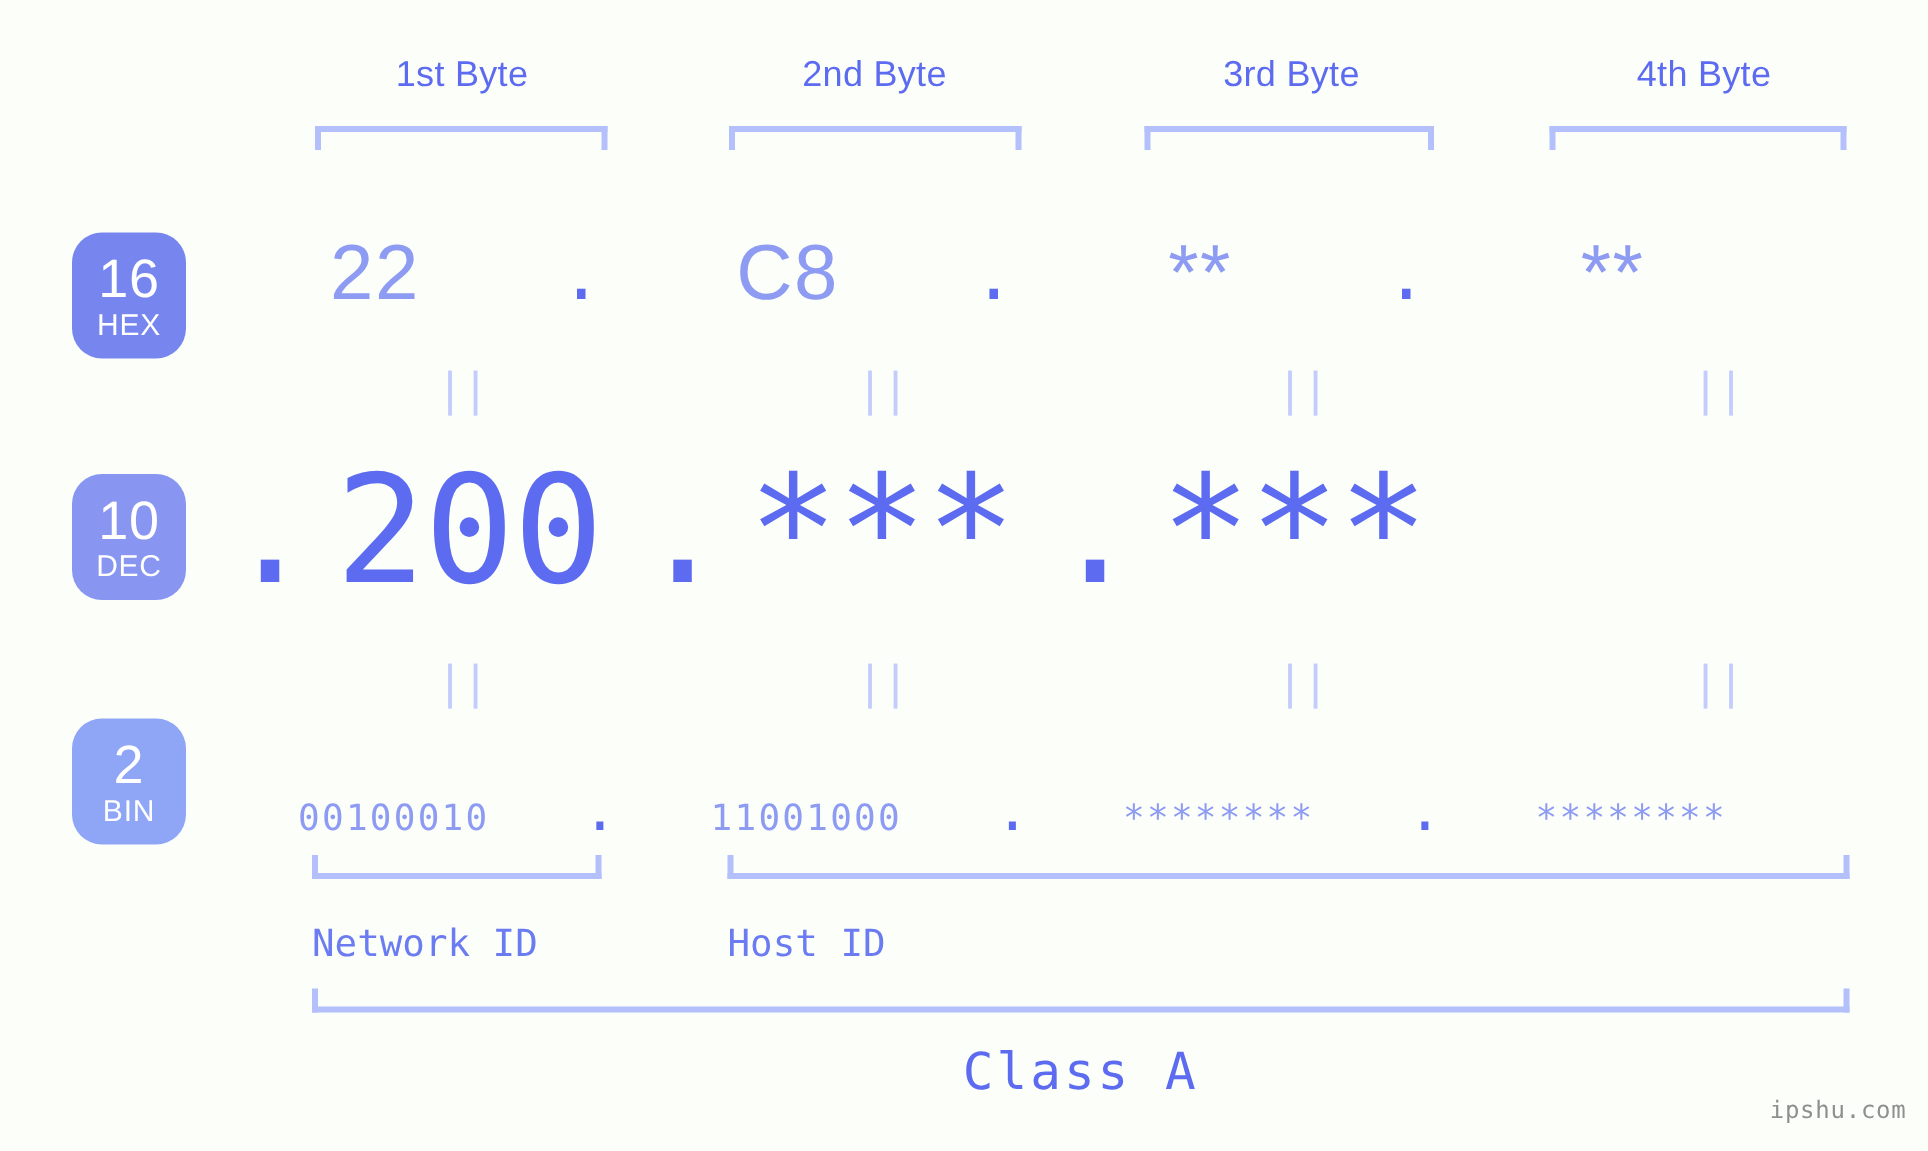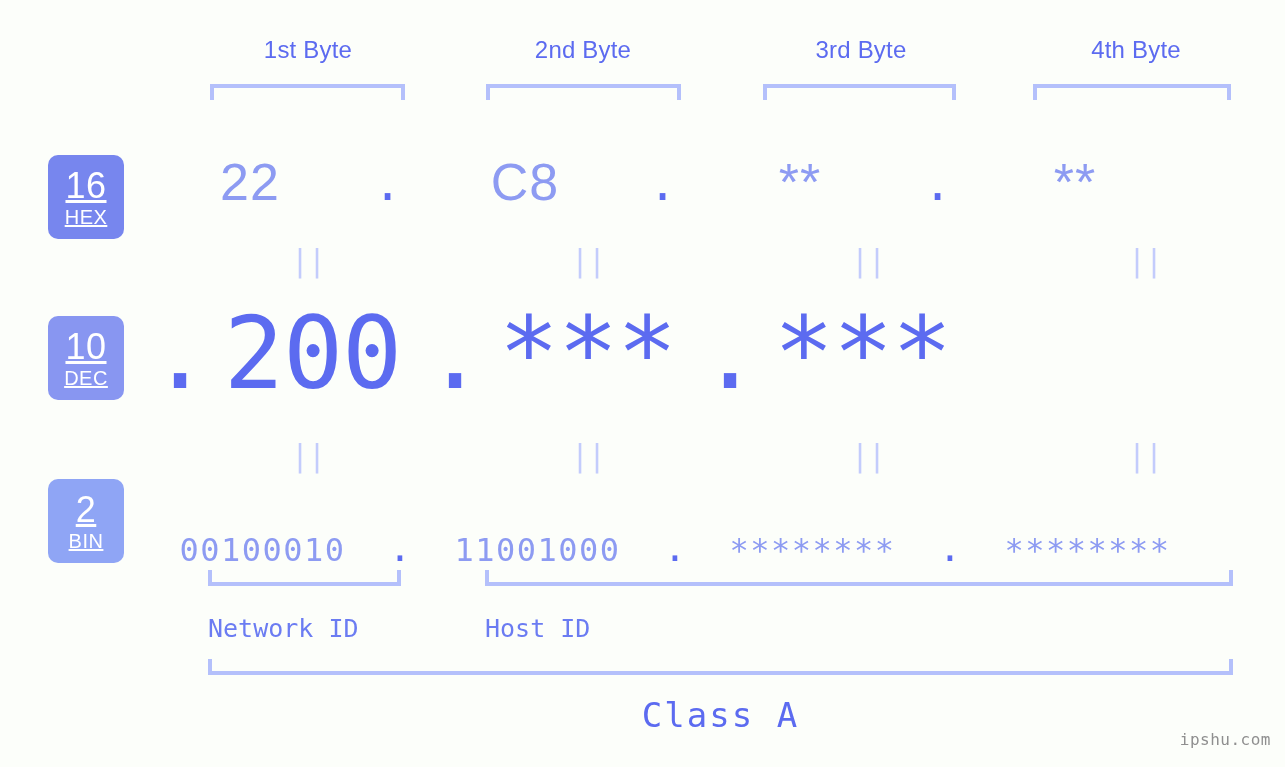--- a/index.html
+++ b/index.html
@@ -35,28 +35,27 @@
     border-bottom: 4px solid #b4c0fb;
     border-left: 4px solid #b4c0fb;
     border-right: 4px solid #b4c0fb;
     height: 16px;
   }
 
   
   .badge {
     width: 76px;
     height: 84px;
-    border-radius: 10px;
+    border-radius: 20px;
     color: #ffffff;
     display: flex;
     flex-direction: column;
     align-items: center;
     justify-content: center;
     line-height: 1;
-    text-decoration: underline;
   }
   .badge .num {
     font-size: 36px;
     font-weight: 400;
     letter-spacing: 0.5px;
   }
   .badge .unit {
     font-size: 20px;
     font-weight: 400;
     margin-top: 3px;
@@ -111,21 +110,21 @@
     font-size: 100px;
     color: #5c6bf0;
     width: 50px;
     text-align: center;
   }
 
   
   .bin-row { top: 492px; }
   .bin-val {
     font-family: "DejaVu Sans Mono", monospace;
-    font-size: 32px;
+    font-size: 24px;
     color: #8d9bf2;
     width: 225px;
     letter-spacing: 1.5px;
     margin-top: 39px;
   }
   .bin-dot {
     font-family: "DejaVu Sans Mono", monospace;
     font-size: 38px;
     color: #5c6bf0;
     width: 50px;

